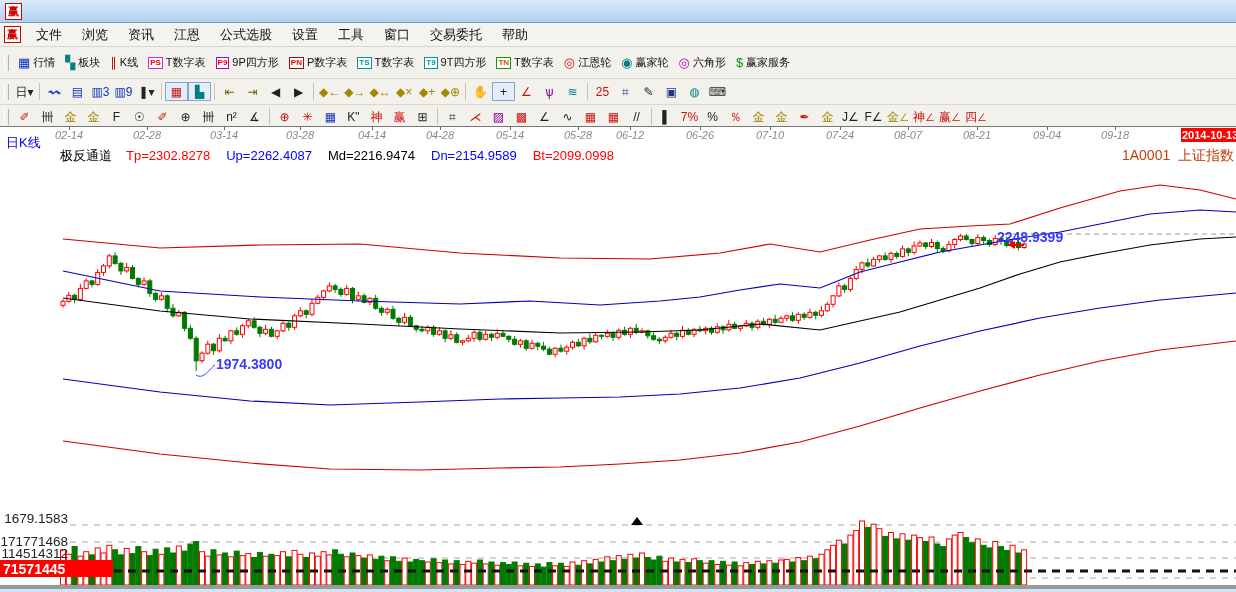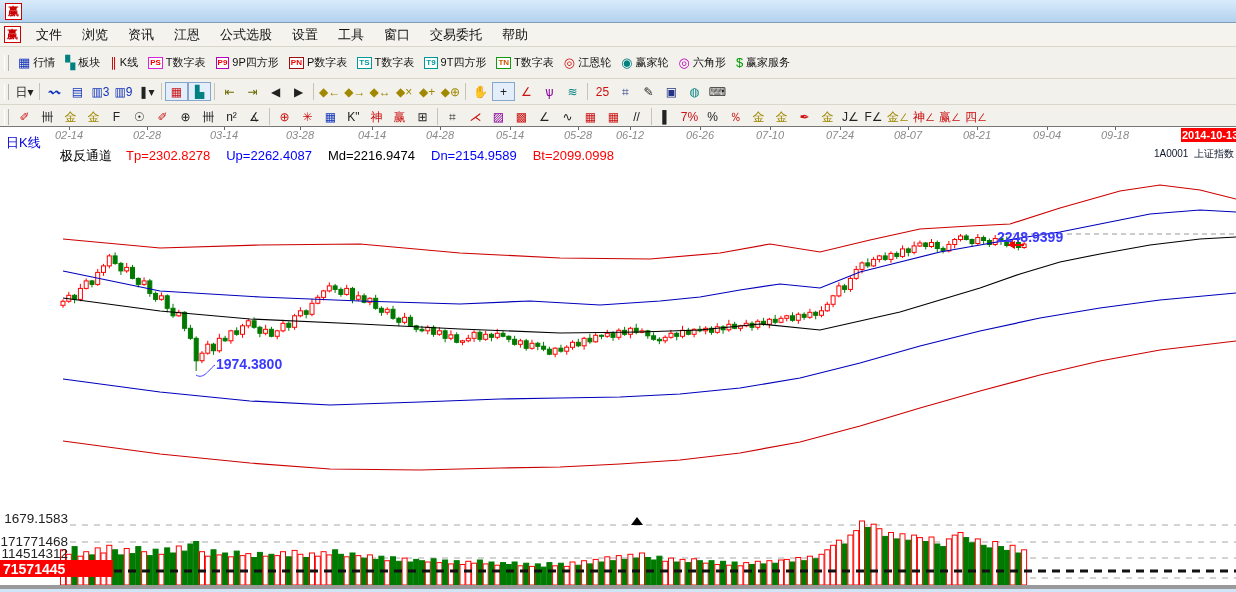--- a/index.html
+++ b/index.html
@@ -31,21 +31,21 @@
   .c-navy{color:#223388;} .c-magenta{color:#bb00bb;}
   
   #chartArea{position:absolute;left:0;top:126px;width:1236px;height:466px;background:#fff;border-top:1px solid #777;}
   #chartSvg{position:absolute;left:0;top:0;}
   .hdrTxt{position:absolute;white-space:nowrap;}
   #periodLbl{left:6px;top:7px;color:#0000dd;font-size:13px;text-align:center;}
   .dlbl{position:absolute;top:2px;transform:translateX(-50%);font-size:11px;color:#8a8a8a;font-style:italic;}
   .dtick{position:absolute;top:0;width:1px;height:3px;background:#666;}
   #infoRow{position:absolute;left:60px;top:20px;font-size:13px;}
   #infoRow .iv{margin-right:16px;}
-  #symbolLbl{right:2px;top:20px;color:#0f172a;font-size:10px;}
+  #symbolLbl{right:2px;top:20px;color:#c2410c;font-size:14px;}
   #dateBadge{position:absolute;left:1181px;top:1px;width:57px;height:14px;background:#ff0000;color:#fff;
              font-size:11px;font-weight:bold;line-height:14px;overflow:hidden;white-space:nowrap;padding-left:1px;}
 </style>
 </head>
 <body>
 
 <div id="app">
 
   <div id="titlebar">
     <span class="logo">赢</span>

